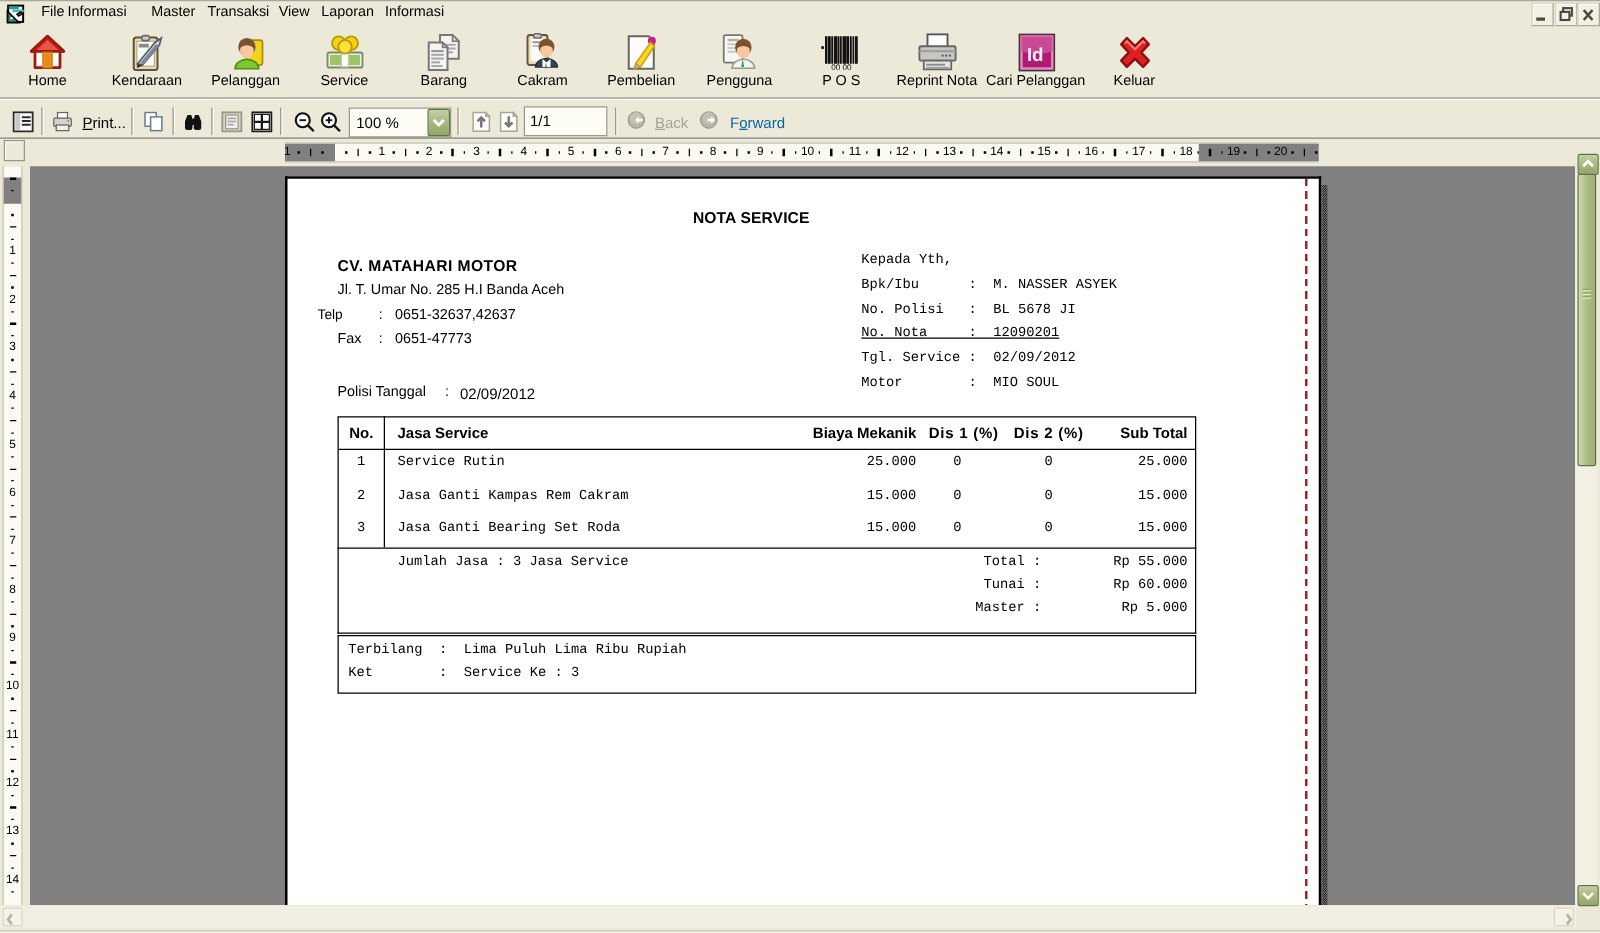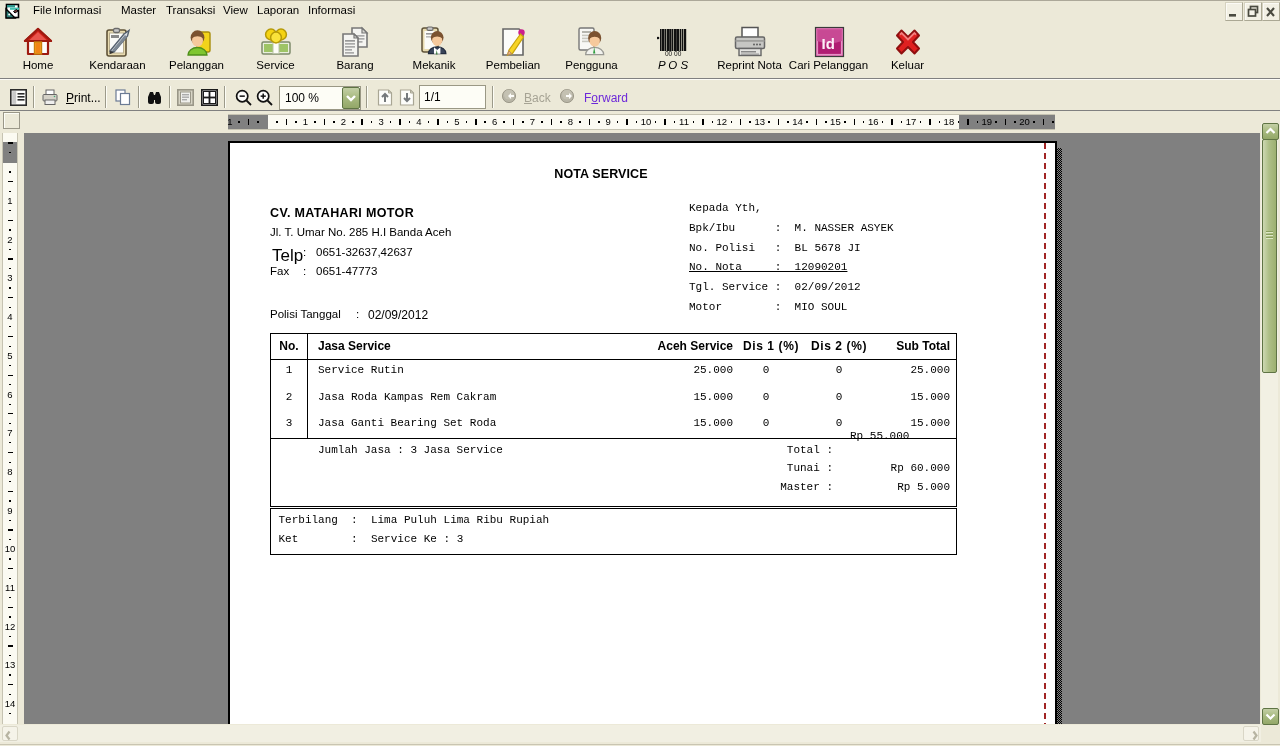--- a/index.html
+++ b/index.html
@@ -110,21 +110,21 @@
       <g transform="translate(3,1) scale(0.92)">
         <path d="M7 29 a9.5 7.5 0 0 1 19 0 Z" fill="#39445a" stroke="#232d3f" stroke-width="1.3"></path>
         <path d="M13 22 l3.5 3 3.5-3 v7 h-7z" fill="#fff"></path>
         <path d="M16 25 l1 5 h-2z" fill="#3f7f3f"></path>
         <ellipse cx="16.5" cy="11.5" rx="6.9" ry="7.2" fill="#7b5230"></ellipse>
 <ellipse cx="16.5" cy="14.5" rx="5.5" ry="6.2" fill="#f6c99c"></ellipse>
 <path d="M10.5 12.5 q6-4.5 12 0 l0-3 q-6-5 -12 0 z" fill="#7b5230"></path>
       </g>
     </g>
   </svg>
-<div class="txt" style="left:374.0px;top:59px;width:120px;text-align:center;font-size:11.5px;">Mekanik</div>
+<div class="txt" style="left:374.0px;top:59px;width:120px;text-align:center;font-size:11.5px;">Cakram</div>
 <svg class="ab" style="left:497.0px;top:26px" width="32" height="32" viewBox="0 0 32 32">
     <path d="M6 3 h16 l4 4 v22 h-20 z" fill="#fcfcfa" stroke="#666" stroke-width="1.6"></path>
 <circle cx="24.5" cy="6.5" r="3.2" fill="#cc1f8e"></circle>
 <path d="M23.5 8 L12 24 l-1.5 5 5-1.6 L26.5 11 Z" fill="#f7d426" stroke="#c7a30c" stroke-width="1.2"></path>
 <path d="M10.5 29 l1.3-4.2 3 2.8 Z" fill="#f0b98a" stroke="#b98a55" stroke-width="1"></path>
   </svg>
 <div class="txt" style="left:453.0px;top:59px;width:120px;text-align:center;font-size:11.5px;">Pembelian</div>
 <svg class="ab" style="left:575.5px;top:26px" width="32" height="32" viewBox="0 0 32 32">
     <g>
       <rect x="3" y="2" width="15" height="22" rx="1.5" fill="#f8f8f5" stroke="#777" stroke-width="1.4"></rect>
@@ -150,21 +150,21 @@
     <rect x="13" y="3" width="1.6" height="22" fill="#111"></rect>
     <rect x="15" y="3" width="1.4" height="22" fill="#111"></rect>
     <rect x="17" y="3" width="2.8" height="22" fill="#111"></rect>
     <rect x="20" y="3" width="2.4" height="22" fill="#111"></rect>
     <rect x="23" y="3" width="1.4" height="22" fill="#111"></rect>
     <rect x="25" y="3" width="1.4" height="22" fill="#111"></rect>
     <rect x="27" y="3" width="2.2" height="22" fill="#111"></rect>
     <circle cx="1" cy="12" r="1.3" fill="#111"></circle>
     <text x="8" y="30" font-size="6.5" font-family="Liberation Sans" fill="#111">00 00</text>
   </svg>
-<div class="txt" style="left:613.0px;top:59px;width:120px;text-align:center;font-size:11.5px;font-style:italic;">P O S</div>
+<div class="txt" style="left:613.0px;top:59px;width:120px;text-align:center;font-size:11.5px;">P O S</div>
 <svg class="ab" style="left:733.5px;top:26px" width="32" height="32" viewBox="0 0 32 32">
     <rect x="8" y="1.5" width="16" height="10" fill="#fff" stroke="#555" stroke-width="1.5"></rect>
 <path d="M3 11 h26 a1.5 1.5 0 0 1 1.5 1.5 v8.5 a1.5 1.5 0 0 1 -1.5 1.5 h-26 a1.5 1.5 0 0 1 -1.5-1.5 v-8.5 a1.5 1.5 0 0 1 1.5-1.5 z" fill="#c6c6c3" stroke="#666" stroke-width="1.5"></path>
 <rect x="1.5" y="14" width="29" height="1.8" fill="#9f9f9c"></rect>
 <rect x="5" y="22.5" width="22" height="7" fill="#e4e4e1" stroke="#666" stroke-width="1.4"></rect>
 <rect x="7" y="25" width="15" height="1.5" fill="#888"></rect>
     <rect x="7" y="27.5" width="18" height="1.3" fill="#999"></rect>
 <circle cx="20" cy="18.5" r="0.9" fill="#555"></circle>
     <circle cx="23" cy="18.5" r="0.9" fill="#555"></circle>
     <circle cx="26" cy="18.5" r="0.9" fill="#555"></circle>
@@ -261,21 +261,21 @@
 <circle cx="7" cy="7" r="6.6" fill="#b8b5a6" stroke="#8f8c7c" stroke-width="0.8"></circle>
 <circle cx="7" cy="5.6" r="5" fill="#c9c6b8" opacity="0.7"></circle>
     <path d="M6 7 l3-3 v2 h3 v2 h-3 v2 z" fill="#fdfdfa"></path>
   </svg>
 <span class="txt" style="left:524px;top:91px;font-size:12px;color:#a6a394;"><u>B</u>ack</span>
 <svg class="ab" style="left:560px;top:89px" width="15" height="15">
 <circle cx="7" cy="7" r="6.6" fill="#b8b5a6" stroke="#8f8c7c" stroke-width="0.8"></circle>
 <circle cx="7" cy="5.6" r="5" fill="#c9c6b8" opacity="0.7"></circle>
     <path d="M12 7 l-3-3 v2 h-3 v2 h3 v2 z" fill="#fdfdfa"></path>
   </svg>
-<span class="txt" style="left:584px;top:91px;font-size:12px;color:#6d28d9;">F<u>o</u>rward</span>
+<span class="txt" style="left:584px;top:91px;font-size:12px;color:#0369a1;">F<u>o</u>rward</span>
 <div class="ab" style="left:0;top:110px;width:1280px;height:1px;background:#808080"></div>
 <div class="ab" style="left:3px;top:112px;width:15px;height:15px;background:#ECE9D8;
  border:1px solid #9a9788;box-shadow:inset 1px 1px 0 #fdfdf6;"></div>
 <div class="ab" style="left:228px;top:115px;width:827px;height:14px;background:#fbfaf2;
  box-shadow:0 -1px 0 #c6c3b2, 0 1px 0 #c6c3b2;"></div>
 <div class="ab" style="left:228px;top:115px;width:39.6px;height:14px;background:#808080;"></div>
 <div class="ab" style="left:959px;top:115px;width:96px;height:14px;background:#808080;"></div>
 <i class="ab" style="left:238.46px;top:121px;width:1.5px;height:2px;background:#000"></i>
 <i class="ab" style="left:247.93px;top:119px;width:1.5px;height:6px;background:#000"></i>
 <i class="ab" style="left:257.39px;top:121px;width:1.5px;height:2px;background:#000"></i>
@@ -430,21 +430,21 @@
  border-left:2px solid #000;border-top:2px solid #000;border-right:2px solid #000;box-sizing:border-box;"></div>
 <div class="ab" style="left:1057px;top:148px;width:5px;height:576px;background-color:#808080;
  background-image:linear-gradient(45deg,#000 25%,transparent 25%,transparent 75%,#000 75%),
  linear-gradient(45deg,#000 25%,transparent 25%,transparent 75%,#000 75%);
  background-size:2px 2px;background-position:0 0,1px 1px;"></div>
 <div class="ab" style="left:1044px;top:143px;width:2px;height:581px;
  background-image:repeating-linear-gradient(180deg,#a22525 0 6px,transparent 6px 10px);"></div>
 <span class="txt" style="left:456px;top:167px;width:290px;text-align:center;font-size:12.5px;font-weight:bold;letter-spacing:0.1px;">NOTA SERVICE</span>
 <span class="txt" style="left:270px;top:205.5px;font-size:12.5px;font-weight:bold;letter-spacing:0.35px;">CV. MATAHARI MOTOR</span>
 <span class="txt" style="left:270px;top:226px;font-size:11.5px;">Jl. T. Umar No. 285 H.I Banda Aceh</span>
-<span class="txt" style="left:272px;top:245.5px;font-size:17px;">Telp</span>
+<span class="txt" style="left:254px;top:245.5px;font-size:11px;">Telp</span>
 <span class="txt" style="left:303px;top:245.5px;font-size:11.5px;">:</span>
 <span class="txt" style="left:316px;top:245.5px;font-size:11.5px;">0651-32637,42637</span>
 <span class="txt" style="left:270px;top:265px;font-size:11.5px;">Fax</span>
 <span class="txt" style="left:303px;top:265px;font-size:11.5px;">:</span>
 <span class="txt" style="left:316px;top:265px;font-size:11.5px;">0651-47773</span>
 <span class="txt" style="left:270px;top:308px;font-size:11.5px;">Polisi Tanggal</span>
 <span class="txt" style="left:356px;top:308px;font-size:11.5px;">:</span>
 <span class="txt" style="left:368px;top:307.5px;font-size:12px;">02/09/2012</span>
 <span class="txt mono" style="left:689px;top:203.2px;">Kepada Yth,</span>
 <span class="txt mono" style="left:689px;top:222.89999999999998px;">Bpk/Ibu      :  M. NASSER ASYEK</span>
@@ -455,45 +455,45 @@
 <div class="ab" style="left:270px;top:333px;width:687px;height:106px;
  border:1.5px solid #000;box-sizing:border-box;"></div>
 <div class="ab" style="left:271px;top:358.5px;width:685px;height:1.5px;background:#000;"></div>
 <div class="ab" style="left:306.5px;top:333px;width:1.5px;height:105px;background:#000;"></div>
 <div class="ab" style="left:270px;top:438px;width:687px;height:68.5px;
  border:1.5px solid #000;border-top:none;box-sizing:border-box;"></div>
 <div class="ab" style="left:270px;top:507.5px;width:687px;height:47px;
  border:1.5px solid #000;box-sizing:border-box;"></div>
 <span class="txt" style="left:271px;top:338.5px;width:36px;text-align:center;font-size:12px;font-weight:bold;">No.</span>
 <span class="txt" style="left:318px;top:338.5px;font-size:12px;font-weight:bold;">Jasa Service</span>
-<span class="txt" style="left:633px;top:338.5px;width:100px;text-align:right;font-size:12px;font-weight:bold;">Aceh Service</span>
+<span class="txt" style="left:633px;top:338.5px;width:100px;text-align:right;font-size:12px;font-weight:bold;">Biaya Mekanik</span>
 <span class="txt" style="left:731px;top:338.5px;width:80px;text-align:center;font-size:12px;font-weight:bold;letter-spacing:0.6px;">Dis 1 (%)</span>
 <span class="txt" style="left:799px;top:338.5px;width:80px;text-align:center;font-size:12px;font-weight:bold;letter-spacing:0.6px;">Dis 2 (%)</span>
 <span class="txt" style="left:870px;top:338.5px;width:80px;text-align:right;font-size:12px;font-weight:bold;">Sub Total</span>
 <span class="txt mono" style="left:271px;top:364.5px;width:36px;text-align:center;">1</span>
 <span class="txt mono" style="left:318px;top:364.5px;">Service Rutin</span>
 <span class="txt mono" style="left:633px;top:364.5px;width:100px;text-align:right;">25.000</span>
 <span class="txt mono" style="left:746px;top:364.5px;width:40px;text-align:center;">0</span>
 <span class="txt mono" style="left:819px;top:364.5px;width:40px;text-align:center;">0</span>
 <span class="txt mono" style="left:850px;top:364.5px;width:100px;text-align:right;">25.000</span>
 <span class="txt mono" style="left:271px;top:391.5px;width:36px;text-align:center;">2</span>
-<span class="txt mono" style="left:318px;top:391.5px;">Jasa Roda Kampas Rem Cakram</span>
+<span class="txt mono" style="left:318px;top:391.5px;">Jasa Ganti Kampas Rem Cakram</span>
 <span class="txt mono" style="left:633px;top:391.5px;width:100px;text-align:right;">15.000</span>
 <span class="txt mono" style="left:746px;top:391.5px;width:40px;text-align:center;">0</span>
 <span class="txt mono" style="left:819px;top:391.5px;width:40px;text-align:center;">0</span>
 <span class="txt mono" style="left:850px;top:391.5px;width:100px;text-align:right;">15.000</span>
 <span class="txt mono" style="left:271px;top:417.5px;width:36px;text-align:center;">3</span>
 <span class="txt mono" style="left:318px;top:417.5px;">Jasa Ganti Bearing Set Roda</span>
 <span class="txt mono" style="left:633px;top:417.5px;width:100px;text-align:right;">15.000</span>
 <span class="txt mono" style="left:746px;top:417.5px;width:40px;text-align:center;">0</span>
 <span class="txt mono" style="left:819px;top:417.5px;width:40px;text-align:center;">0</span>
 <span class="txt mono" style="left:850px;top:417.5px;width:100px;text-align:right;">15.000</span>
 <span class="txt mono" style="left:318px;top:444.5px;">Jumlah Jasa : 3 Jasa Service</span>
 <span class="txt mono" style="left:733px;top:444.5px;width:100px;text-align:right;">Total :</span>
-<span class="txt mono" style="left:850px;top:431px;width:100px;">Rp 55.000</span>
+<span class="txt mono" style="left:850px;top:445px;width:100px;text-align:right;">Rp 55.000</span>
 <span class="txt mono" style="left:733px;top:463px;width:100px;text-align:right;">Tunai :</span>
 <span class="txt mono" style="left:850px;top:463px;width:100px;text-align:right;">Rp 60.000</span>
 <span class="txt mono" style="left:733px;top:481.5px;width:100px;text-align:right;">Master :</span>
 <span class="txt mono" style="left:850px;top:481.5px;width:100px;text-align:right;">Rp 5.000</span>
 <span class="txt mono" style="left:278.5px;top:514.5px;">Terbilang  :  Lima Puluh Lima Ribu Rupiah</span>
 <span class="txt mono" style="left:278.5px;top:533.5px;font-family:Liberation Mono, monospace;">Ket        :  Service Ke : 3</span>
 <div class="ab" style="left:1261px;top:123px;width:17px;height:601px;background:#f2f0e3;"></div>
 <div class="gbtn" style="left:1261.5px;top:123px;width:15px;height:15px;">
 <svg width="15" height="15">
       <path d="M3.5 9 l4-4 4 4" fill="none" stroke="#fff" stroke-width="2.2"></path>

